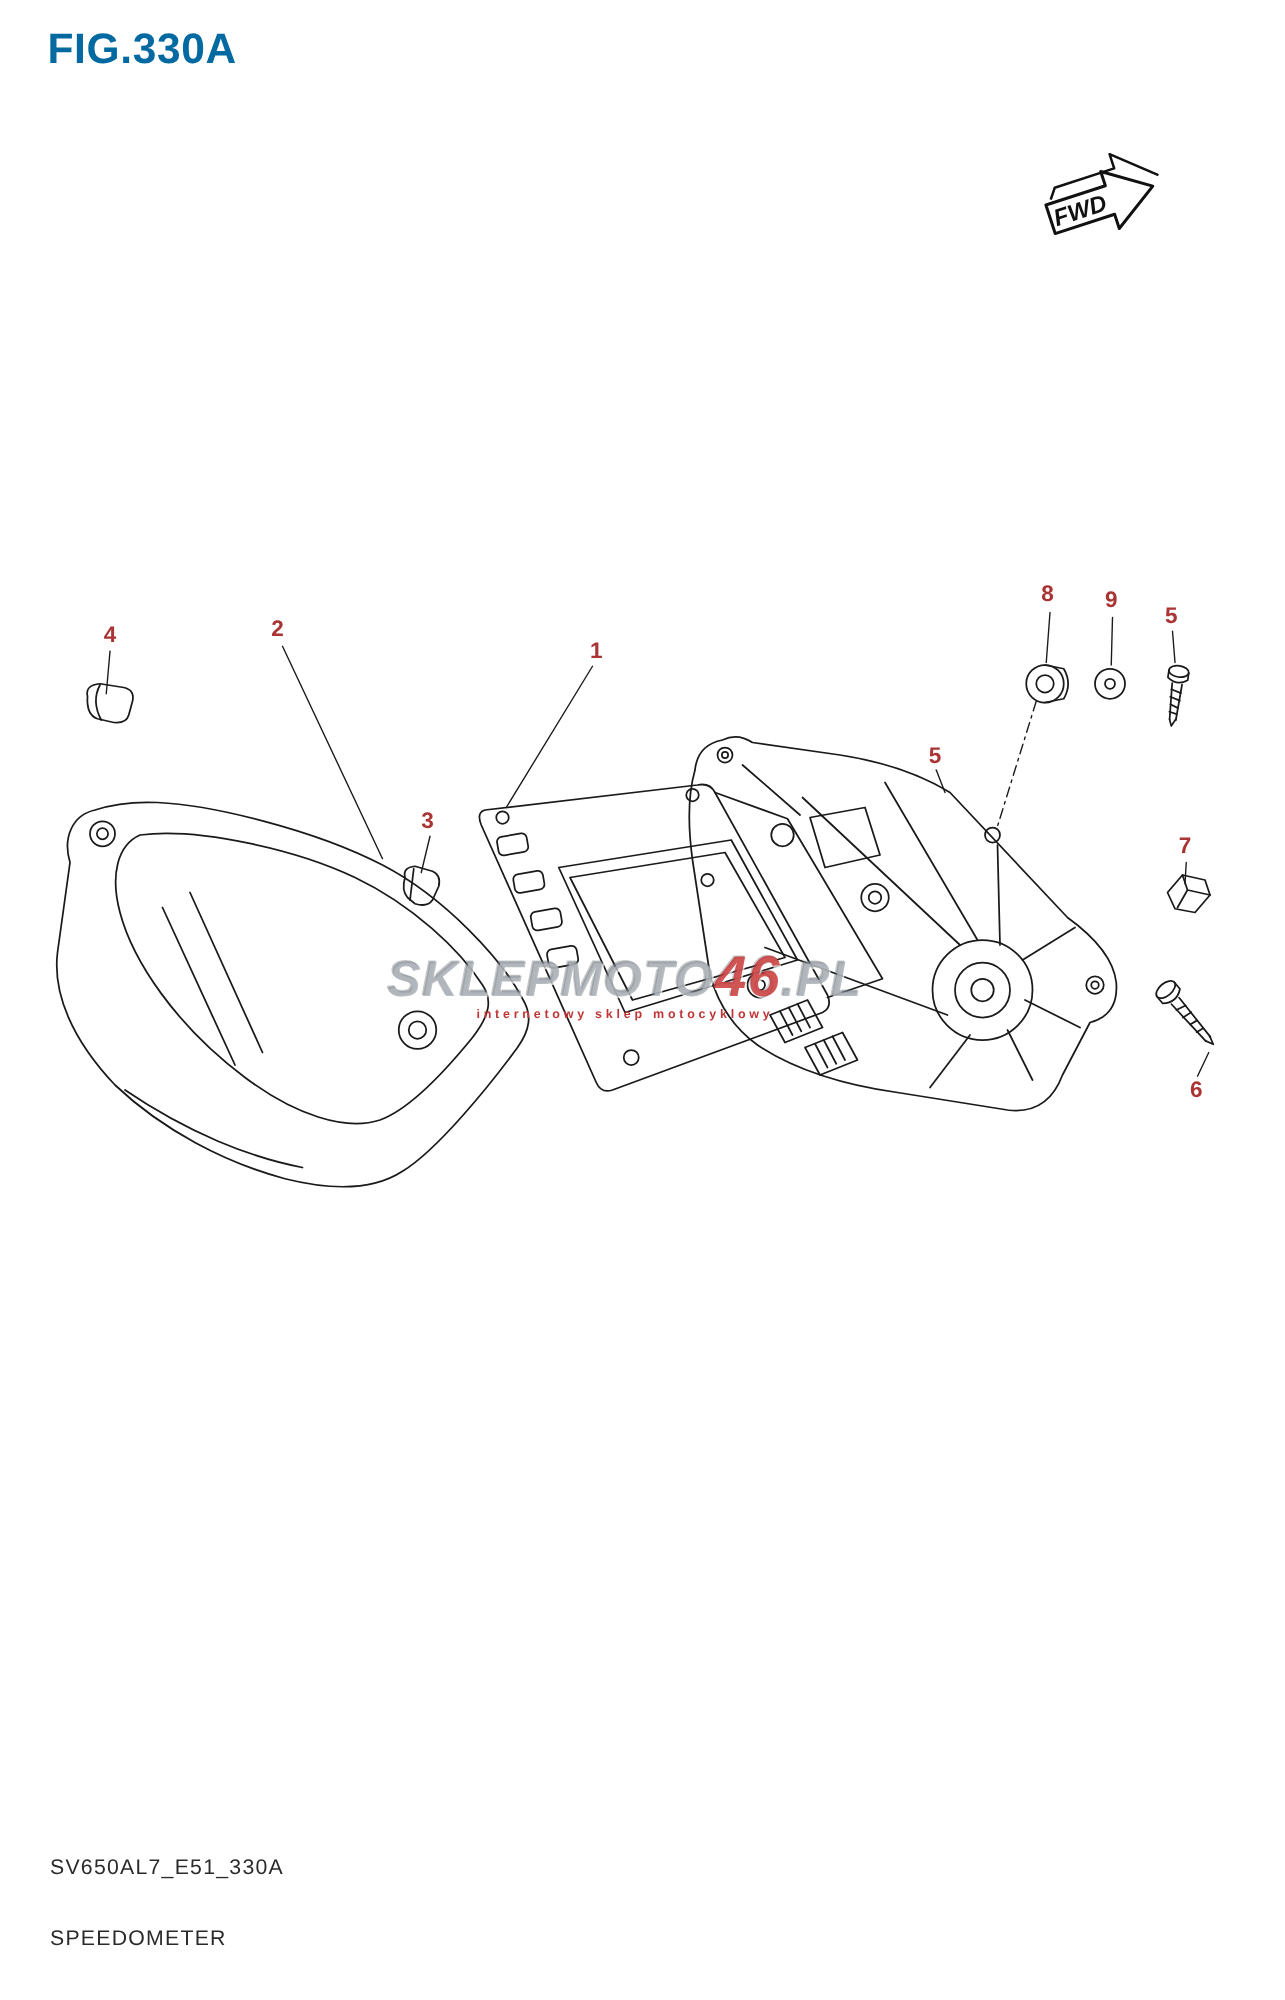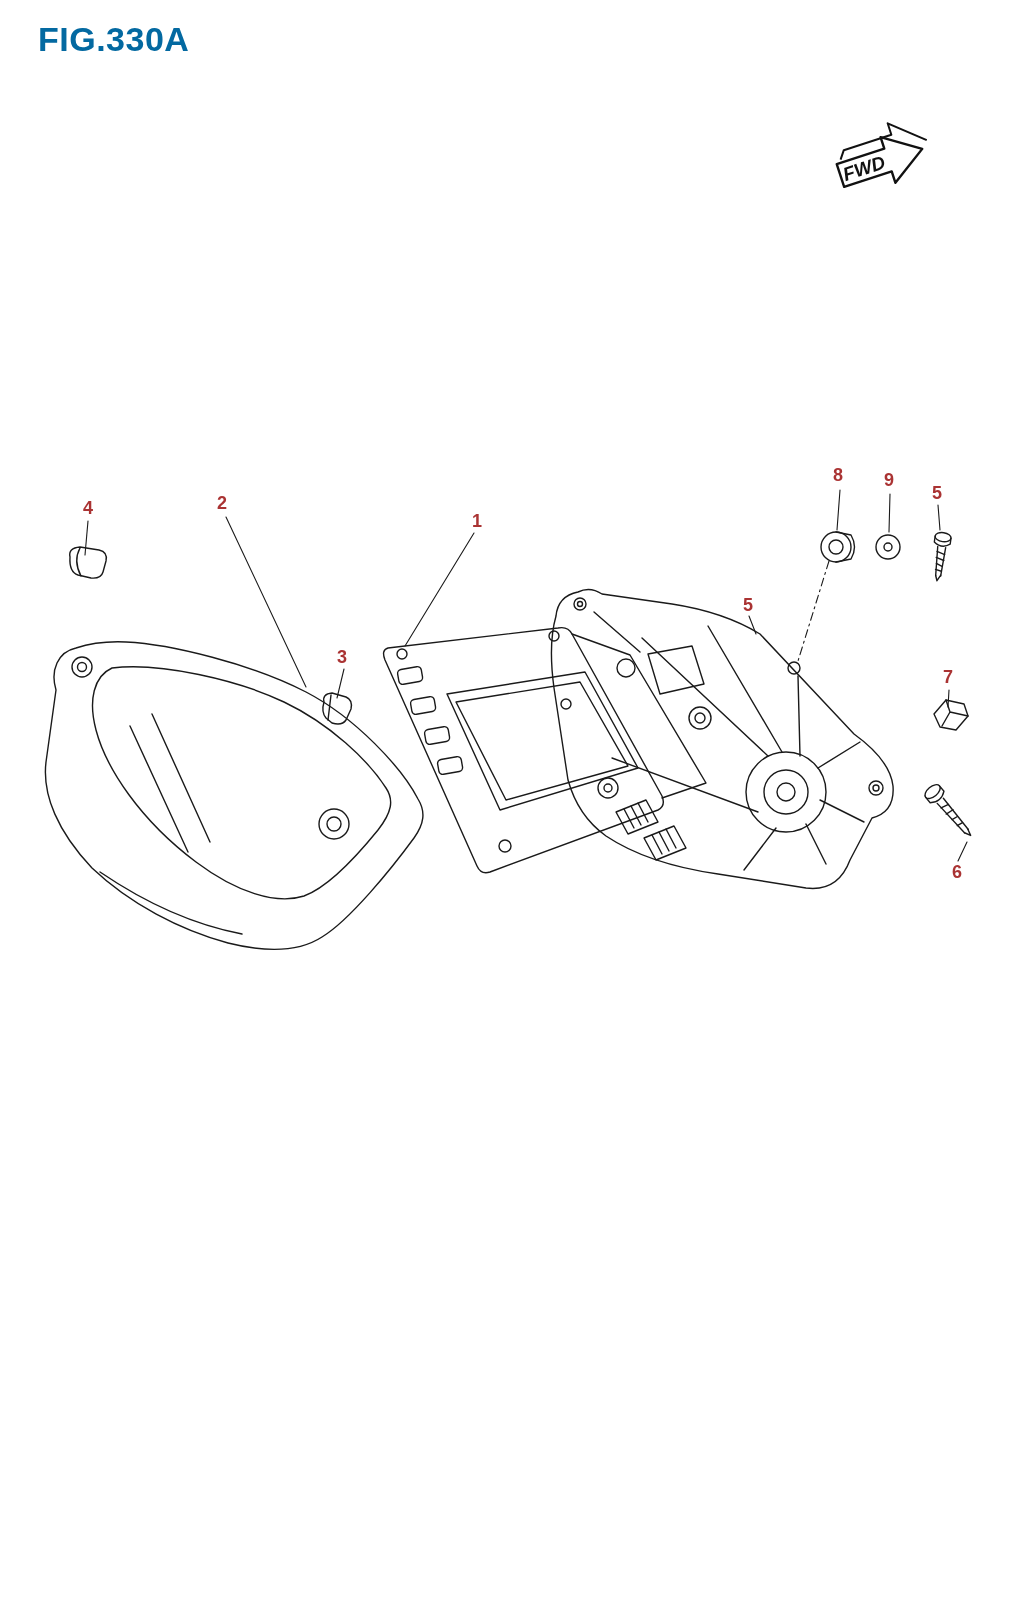--- a/index.html
+++ b/index.html
@@ -165,15 +165,23 @@
   <div class="callout" style="left:222px;top:503px;">2</div>
   <div class="callout" style="left:342px;top:657px;">3</div>
   <div class="callout" style="left:88px;top:508px;">4</div>
   <div class="callout" style="left:748px;top:605px;">5</div>
   <div class="callout" style="left:957px;top:872px;">6</div>
   <div class="callout" style="left:948px;top:677px;">7</div>
   <div class="callout" style="left:838px;top:475px;">8</div>
   <div class="callout" style="left:889px;top:480px;">9</div>
   <div class="callout" style="left:937px;top:493px;">5</div>
 
+  <div class="watermark">
+    <div class="wm-main"><span>SKLEPMOTO</span><span class="wm-accent">46</span><span>.PL</span></div>
+    <div class="wm-sub">internetowy sklep motocyklowy</div>
+  </div>
 
+  <div class="footer">
+    <div class="footer-code">SV650AL7_E51_330A</div>
+    <div class="footer-name">SPEEDOMETER</div>
+  </div>
 
 </div>
 
 </body></html>

